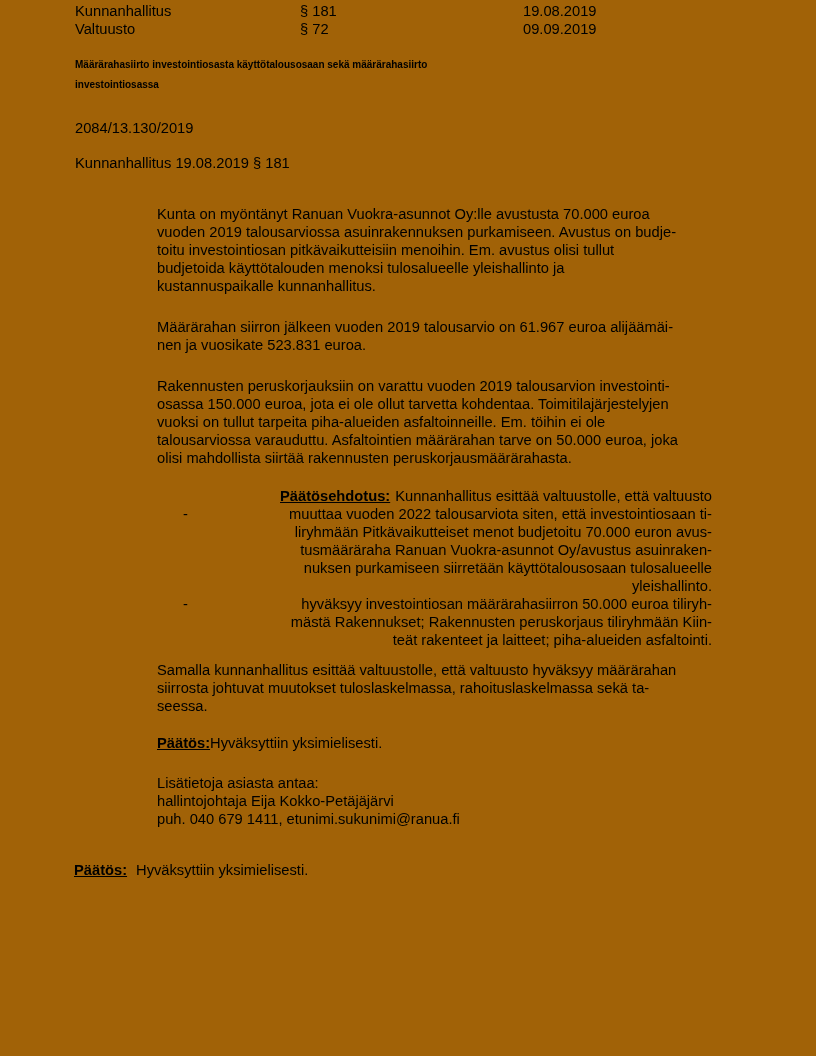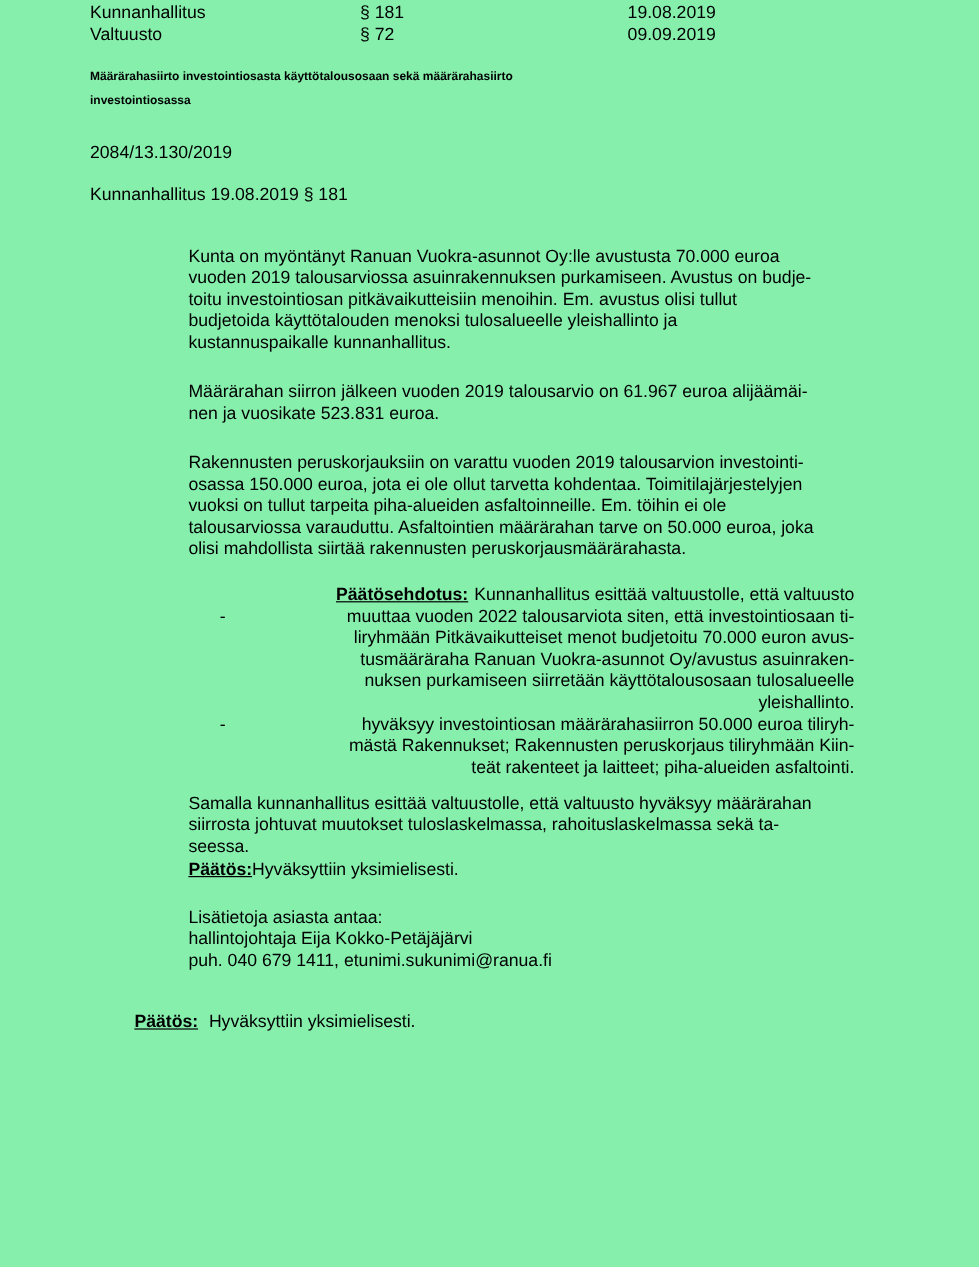--- a/index.html
+++ b/index.html
@@ -1,21 +1,21 @@
 <!DOCTYPE html>
 <html><head>
 <meta charset="utf-8">
 <style>
   * { margin: 0; padding: 0; box-sizing: border-box; }
   html, body { background: #ffffff; }
   .page {
     position: relative;
     width: 816px;
     height: 1056px;
-    background: #86efac;
+    background: #a16207;
     color: #000000;
     font-family: "Liberation Sans", "DejaVu Sans", sans-serif;
     font-size: 14.7px;
     line-height: 18px;
     overflow: hidden;
   }
 
   .doc-header {
     padding-top: 2px;
     margin-left: 75px;
@@ -67,31 +67,31 @@
   .proposal-list { }
   .proposal-item {
     display: grid;
     grid-template-columns: 31px 1fr;
   }
   .proposal-item .marker { }
   .proposal-item .item-text { white-space: pre-line; }
 
   .samalla-para { margin-top: 12px; white-space: pre-line; }
 
-  .decision-line { margin-top: 1px; }
+  .decision-line { margin-top: 19px; }
 
   .contact-block { margin-top: 22px; white-space: pre-line; }
 
   .council-heading {
     margin-left: 75px;
     margin-top: 5px;
   }
 
   .council-decision {
-    margin-left: 112px;
+    margin-left: 74px;
     margin-top: 33px;
   }
   .council-decision .after-label { margin-left: 9px; }
 </style>
 </head>
 <body>
 
 <div class="page">
 
   <div class="doc-header">

